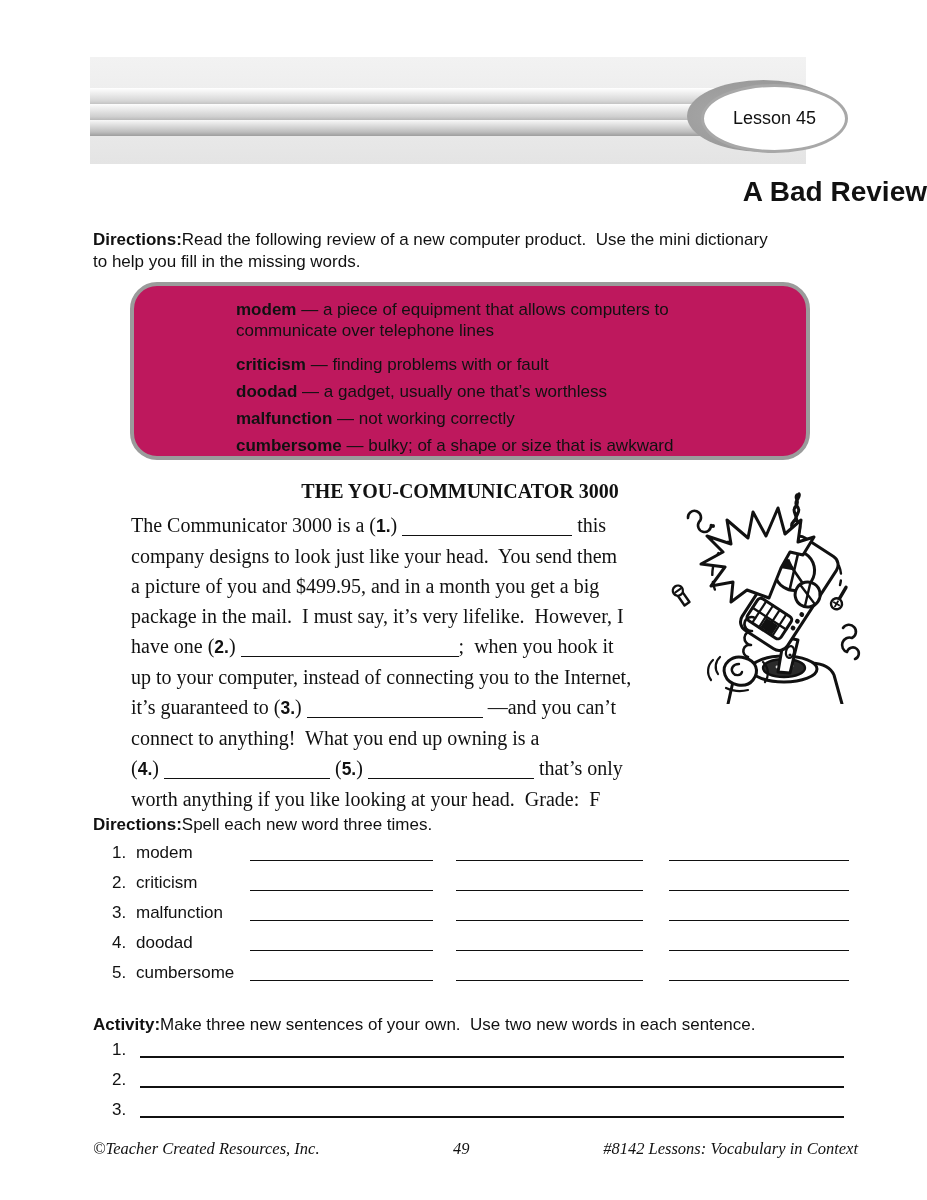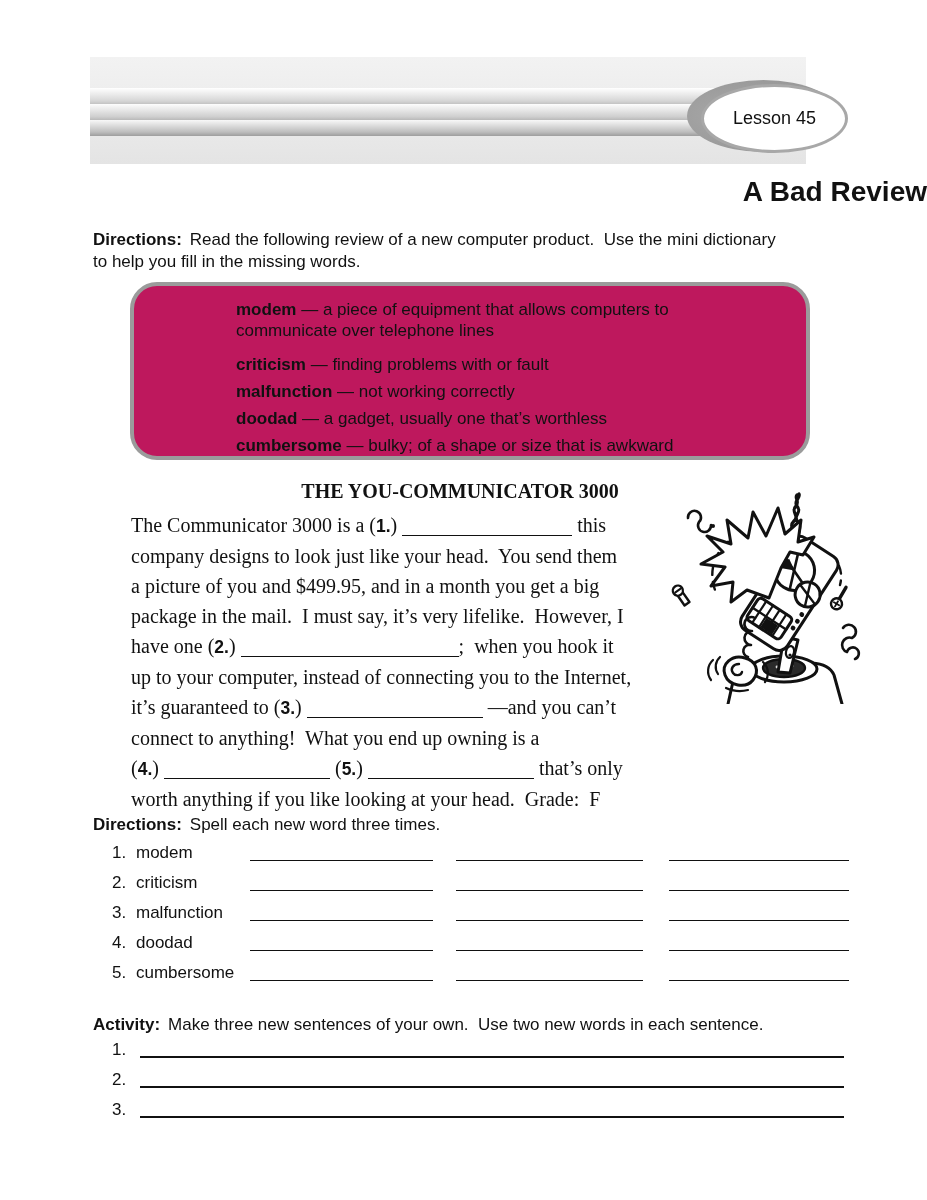--- a/index.html
+++ b/index.html
@@ -19,21 +19,21 @@
          background:#fff;border:3px solid #a8a8a8;display:flex;align-items:center;justify-content:center;
          font-size:18px;color:#111;}
 
   
   .title{position:absolute;top:176px;left:0;width:100%;text-align:right;
          font-size:28px;font-weight:bold;}
   .dirs{position:absolute;left:93px;width:764px;font-size:17px;line-height:21.5px;}
   #dirs-read{top:229px;}
   #dirs-spell{top:814px;}
   #activity-head{top:1014px;}
-  .dirs .lbl{font-weight:bold;margin-right:8px;}
+  .dirs .lbl{font-weight:bold;}
   .dirs span{white-space:pre-wrap;}
   .dirs .line2{display:block;}
 
   
   .dictbox{position:absolute;left:130px;top:282px;width:680px;height:178px;box-sizing:border-box;
            border:4px solid #9b9b9b;border-radius:27px;background:#be185d;
            padding:13px 24px 0 102px;}
   .dict-entry{font-size:17px;line-height:21px;margin-bottom:6px;max-width:502px;white-space:pre-wrap;}
   .dict-entry.first{margin-bottom:13px;}
   .dict-term{font-weight:bold;}
@@ -90,22 +90,22 @@
 
   <div class="dirs" id="dirs-read">
     <span class="lbl">Directions:</span><span>Read the following review of a new computer product.  Use the mini dictionary</span>
     <span class="line2">to help you fill in the missing words.</span>
   </div>
 
   <div class="dictbox">
     <div>
         <div class="dict-entry first"><span class="dict-term">modem</span><span class="dict-def"> — a piece of equipment that allows computers to communicate over telephone lines</span></div>
         <div class="dict-entry"><span class="dict-term">criticism</span><span class="dict-def"> — finding problems with or fault</span></div>
+        <div class="dict-entry"><span class="dict-term">doodad</span><span class="dict-def"> — a gadget, usually one that’s worthless</span></div>
         <div class="dict-entry"><span class="dict-term">malfunction</span><span class="dict-def"> — not working correctly</span></div>
-        <div class="dict-entry"><span class="dict-term">doodad</span><span class="dict-def"> — a gadget, usually one that’s worthless</span></div>
         <div class="dict-entry"><span class="dict-term">cumbersome</span><span class="dict-def"> — bulky; of a shape or size that is awkward</span></div>
       </div>
   </div>
 
   <div class="passage-head">THE YOU-COMMUNICATOR 3000</div>
   <div class="passage">
     <div>
         <div class="p-line"><span>The Communicator 3000 is a (</span><span class="p-num">1.</span><span>) </span><span class="blank" style="width: 170px;"></span><span> this</span></div>
         <div class="p-line"><span>company designs to look just like your head.  You send them</span></div>
         <div class="p-line"><span>a picture of you and $499.95, and in a month you get a big</span></div>
@@ -207,14 +207,19 @@
 
   <div class="dirs" id="activity-head">
     <span class="lbl">Activity:</span><span>Make three new sentences of your own.  Use two new words in each sentence.</span>
   </div>
   <div class="act-list">
       <div class="act-row"><span class="act-num">1.</span><span class="ablank"></span></div>
       <div class="act-row"><span class="act-num">2.</span><span class="ablank"></span></div>
       <div class="act-row"><span class="act-num">3.</span><span class="ablank"></span></div>
     </div>
 
+  <div class="footer">
+    <span>©Teacher Created Resources, Inc.</span>
+    <span>49</span>
+    <span>#8142 Lessons:  Vocabulary in Context</span>
+  </div>
 
 </div>
 
 </body></html>

